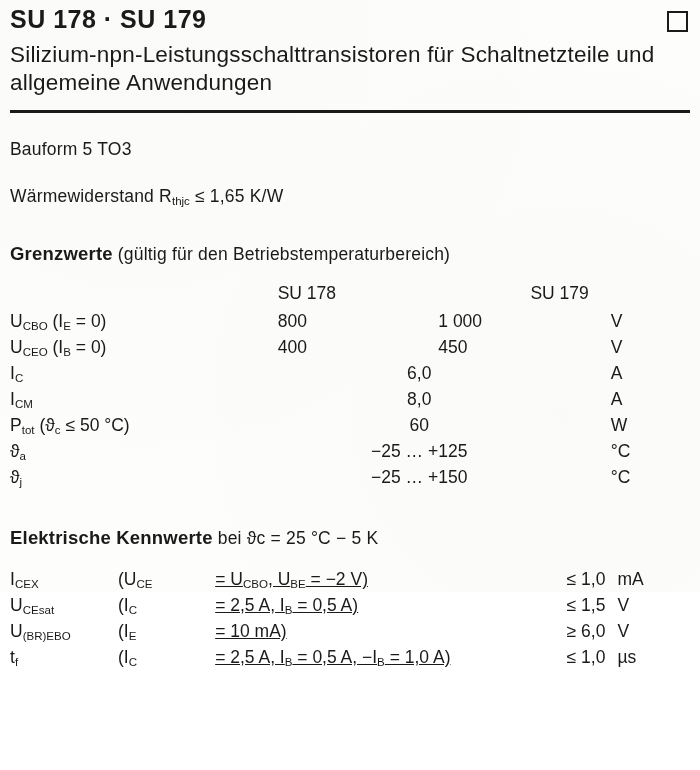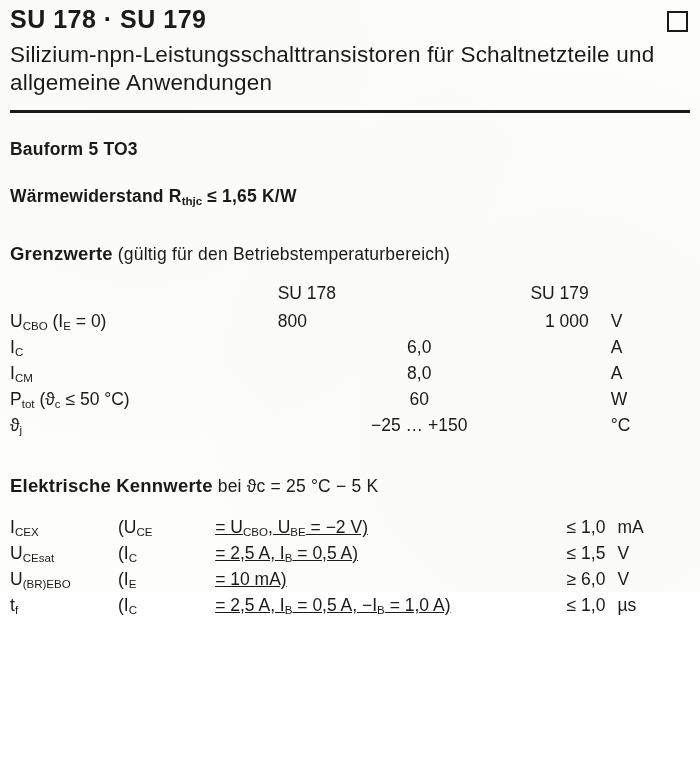--- a/index.html
+++ b/index.html
@@ -66,21 +66,20 @@
     border: 0;
     border-top: 3px solid #1a1a1a;
     margin: 12px 2px 0 2px;
   }
 
   
   .line {
     font-size: 17.5px;
     margin-left: 2px;
     letter-spacing: 0.2px;
-    font-weight: bold;
   }
   .sub {
     font-size: 0.66em;
     vertical-align: -0.22em;
     letter-spacing: 0;
   }
   .spacer-lg { height: 26px; }
   .spacer-md { height: 18px; }
   .spacer-sm { height: 10px; }
 
@@ -102,21 +101,21 @@
   }
   td, th {
     padding: 0;
     font-weight: normal;
     text-align: left;
     vertical-align: baseline;
   }
   .limits { width: 666px; }
   .limits .c-sym  { width: 250px; padding: 2.5px 0; }
   .limits .c-a    { width: 150px; text-align: left; }
-  .limits .c-b    { width: 140px; text-align: right; padding-right: 8px;}
+  .limits .c-b    { width: 140px; text-align: left; padding-right: 8px;}
   .limits .c-unit { width: 60px;  text-align: left; padding-left: 14px;}
   .limits .hdr td { padding-bottom: 5px; }
   .limits .c-a.hdrcell { text-align: left; }
   .limits .c-b.hdrcell { text-align: right; padding-right: 8px; }
 
   .span-center {
     text-align: center;
     padding-right: 36px;
   }
 
@@ -176,20 +175,28 @@
 
         <tr>
           <td class="c-sym">
             <span>U</span><span class="sub">CBO</span><span> (I</span><span class="sub">E</span><span> = 0)</span>
           </td>
           <td class="c-a">800</td>
           <td class="c-b">1 000</td>
           <td class="c-unit">V</td>
         </tr>
 
+        <tr>
+          <td class="c-sym">
+            <span>U</span><span class="sub">CEO</span><span> (I</span><span class="sub">B</span><span> = 0)</span>
+          </td>
+          <td class="c-a">400</td>
+          <td class="c-b">450</td>
+          <td class="c-unit">V</td>
+        </tr>
 
         <tr>
           <td class="c-sym">
             <span>I</span><span class="sub">C</span>
           </td>
           <td class="span-center" colspan="2">6,0</td>
           <td class="c-unit">A</td>
         </tr>
 
         <tr>
@@ -201,20 +208,27 @@
         </tr>
 
         <tr>
           <td class="c-sym">
             <span>P</span><span class="sub">tot</span><span> (ϑ</span><span class="sub">c</span><span>  ≤ 50 °C)</span>
           </td>
           <td class="span-center" colspan="2">60</td>
           <td class="c-unit">W</td>
         </tr>
 
+        <tr>
+          <td class="c-sym">
+            <span>ϑ</span><span class="sub">a</span>
+          </td>
+          <td class="span-center" colspan="2">−25 … +125</td>
+          <td class="c-unit">°C</td>
+        </tr>
 
         <tr>
           <td class="c-sym">
             <span>ϑ</span><span class="sub">j</span>
           </td>
           <td class="span-center" colspan="2">−25 … +150</td>
           <td class="c-unit">°C</td>
         </tr>
       </tbody>
     </table>

